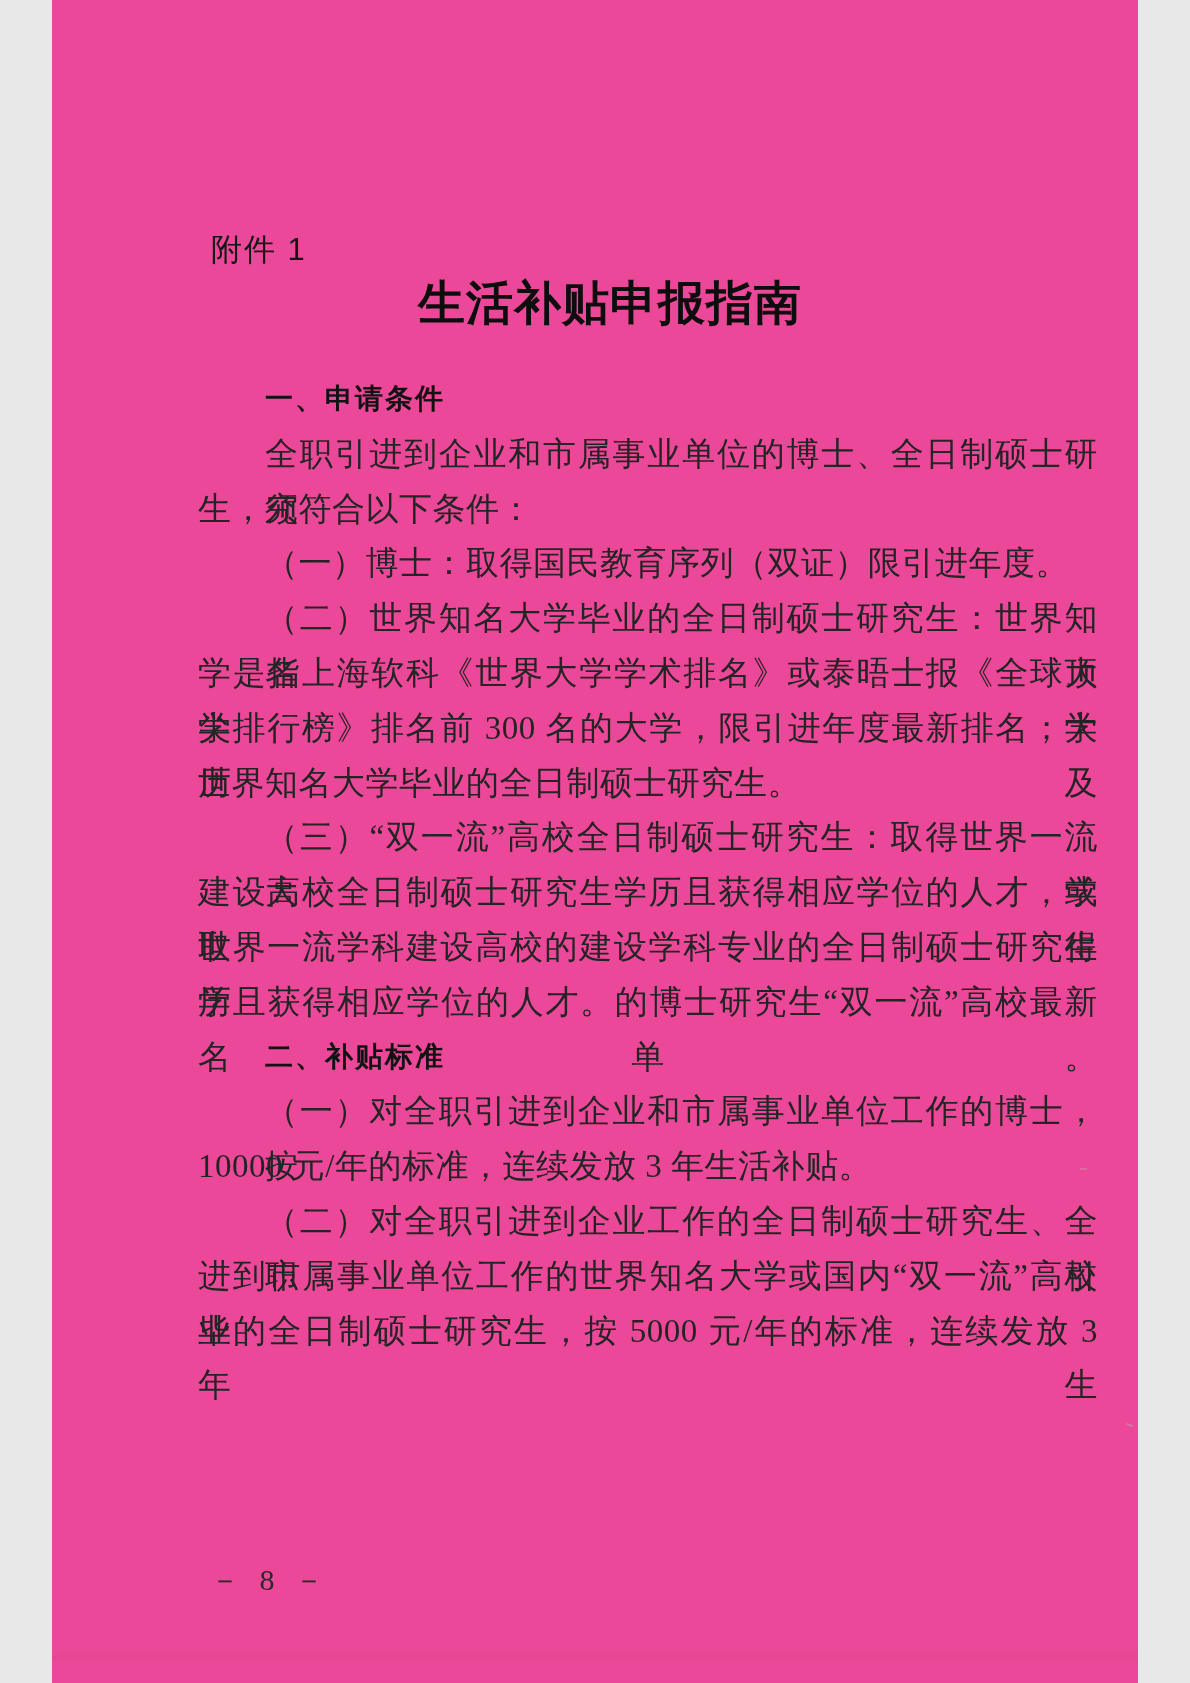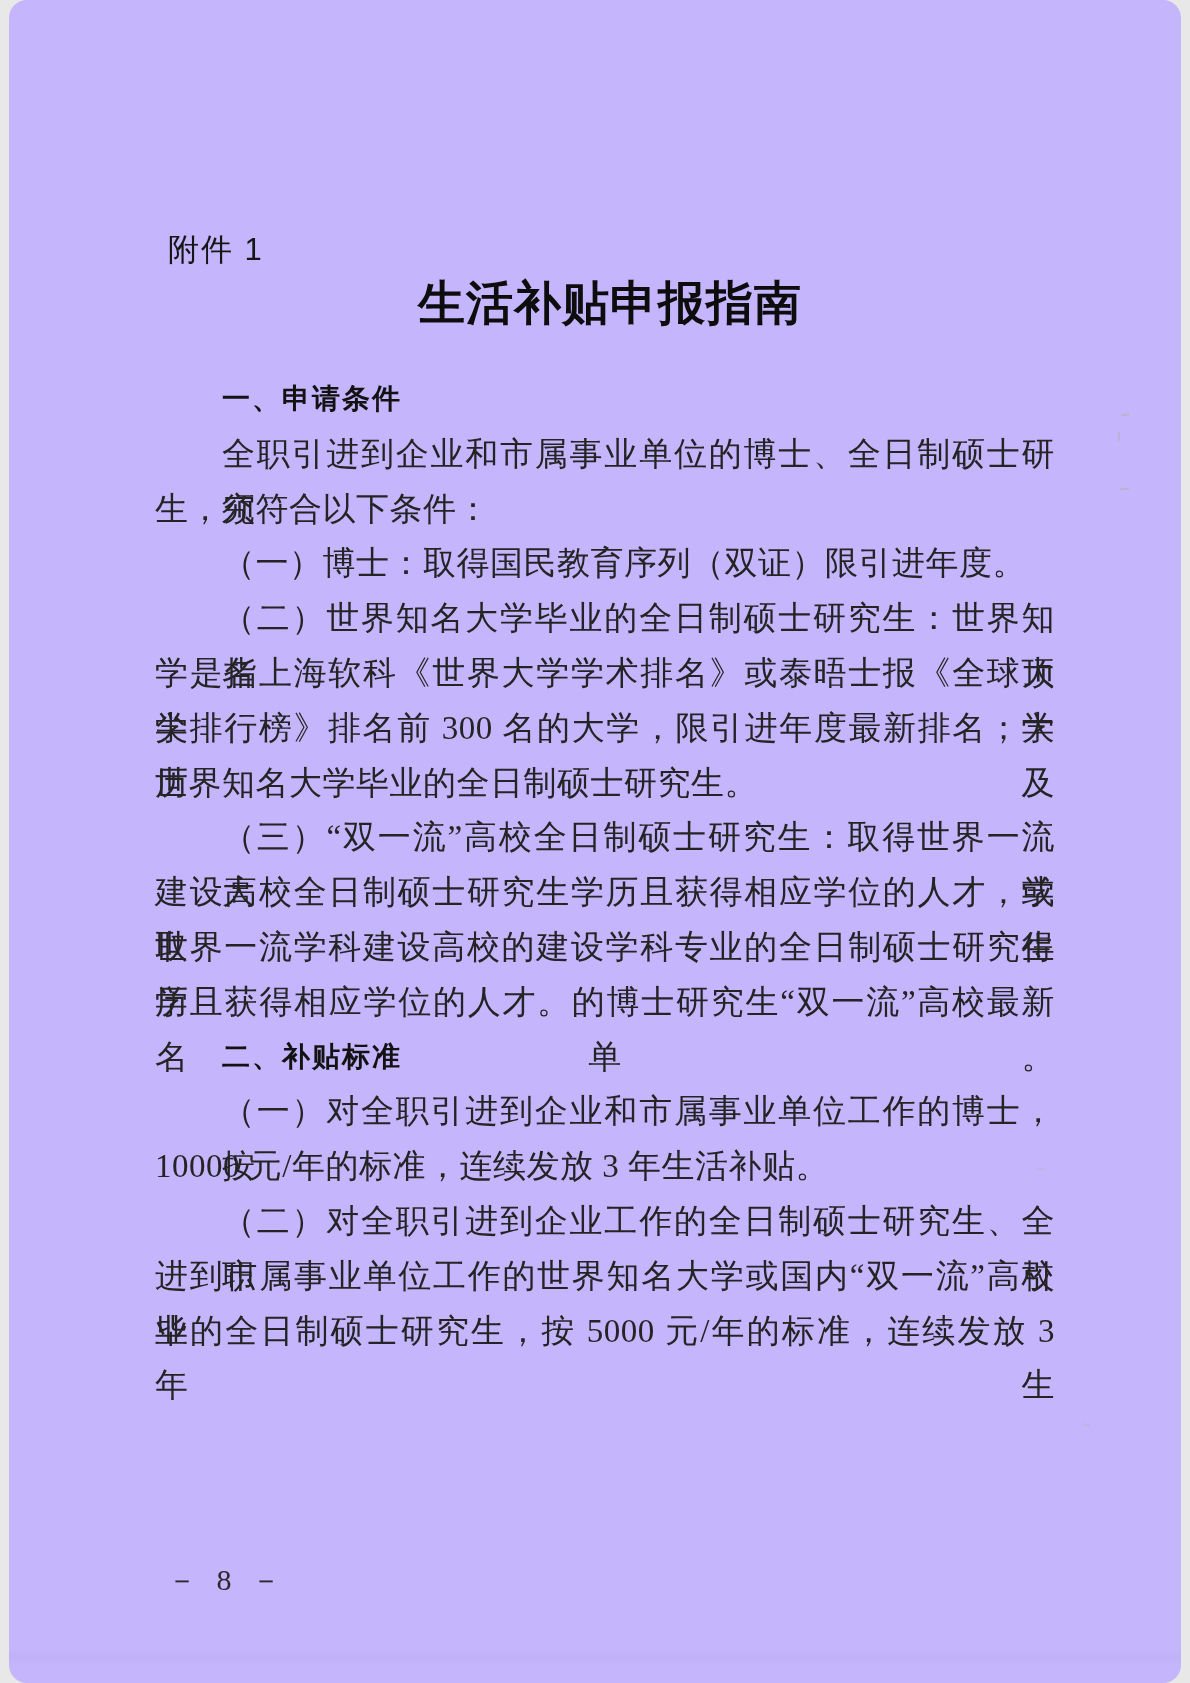--- a/index.html
+++ b/index.html
@@ -1,23 +1,22 @@
 <!DOCTYPE html>
 <html lang="zh"><head>
 <meta charset="utf-8">
 <style>
   html,body{margin:0;padding:0;background:#e8e8e8;}
   .page{
     position:relative;
-    width:1172px;height:1683px;
+    width:1086px;height:1683px;
     margin:0 auto;
-    background:#c4b5fd;
+    background:#ec4899;
     overflow:hidden;
     color:#1f1f1f;
-    border-radius:18px;
   }
   
   .page::after{
     content:"";
     position:absolute;left:0;right:0;bottom:18px;height:16px;
     background:linear-gradient(to bottom, rgba(0,0,0,0), rgba(0,0,0,0.025), rgba(0,0,0,0));
     pointer-events:none;
   }
   .attachment-label{
     position:absolute;

